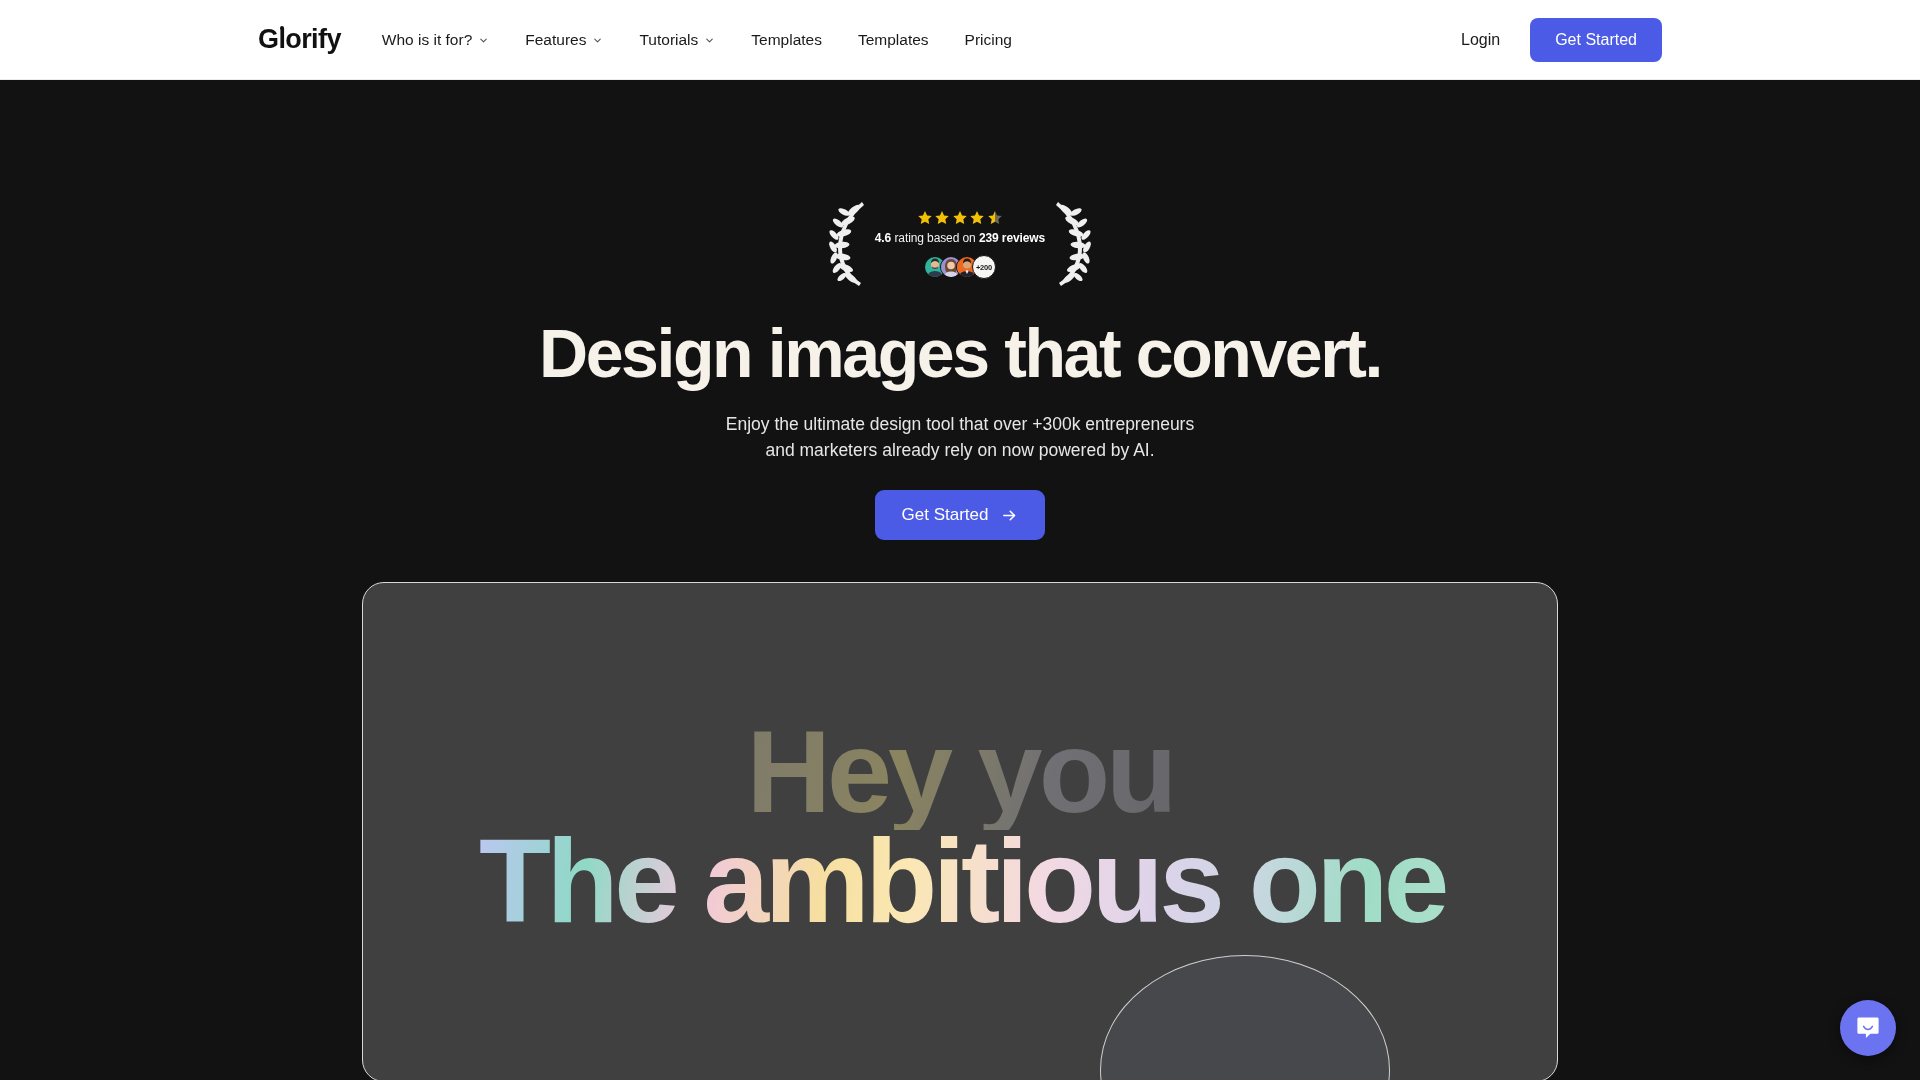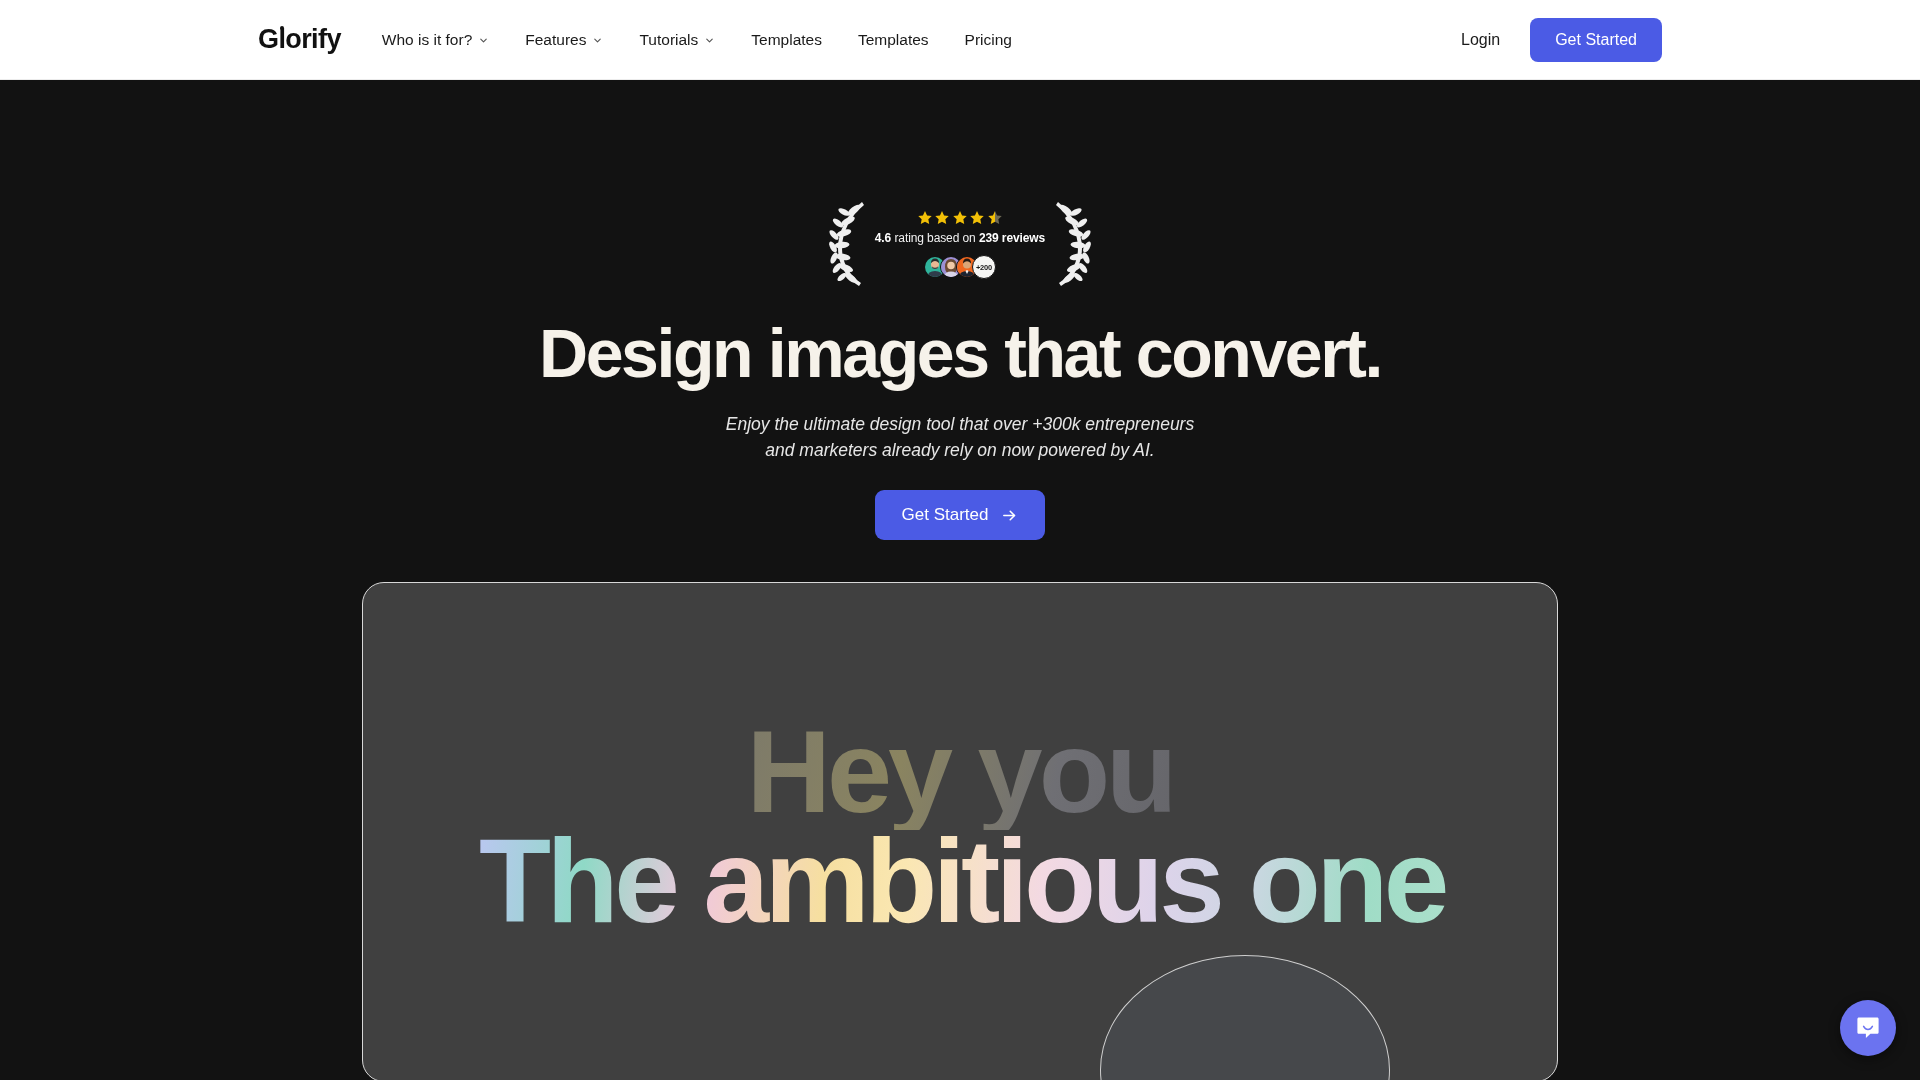--- a/index.html
+++ b/index.html
@@ -163,21 +163,20 @@
     text-align:center;
     white-space:nowrap;
   }
   .subhead {
     margin-top:22px;
     font-size:17.5px;
     line-height:26px;
     color:#e6e6e6;
     text-align:center;
     font-weight:400;
-    font-style:italic;
   }
   .cta-hero {
     margin-top:27px;
     background:#4b5be5;
     color:#ffffff;
     border:none;
     border-radius:9px;
     font-size:17px;
     font-family:inherit;
     padding:15px 27px;

